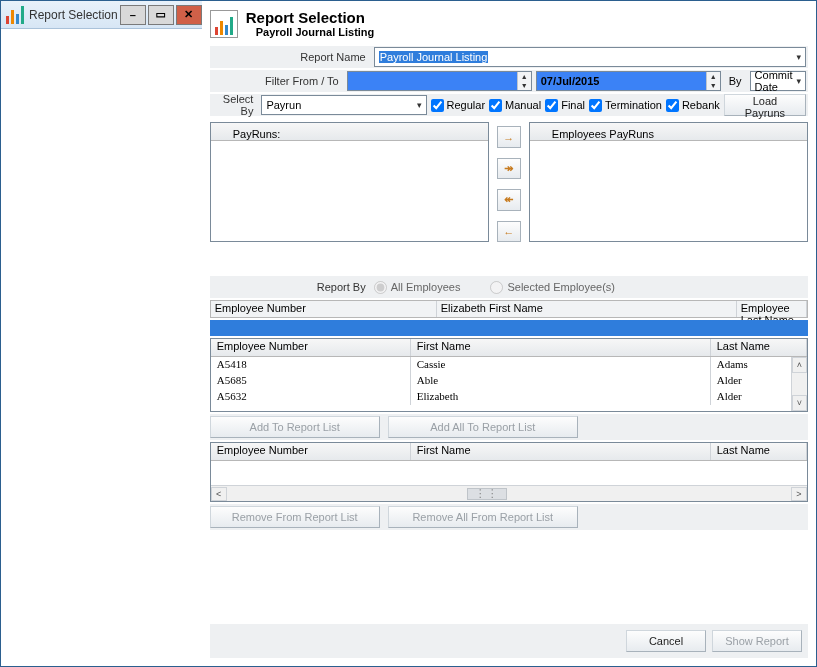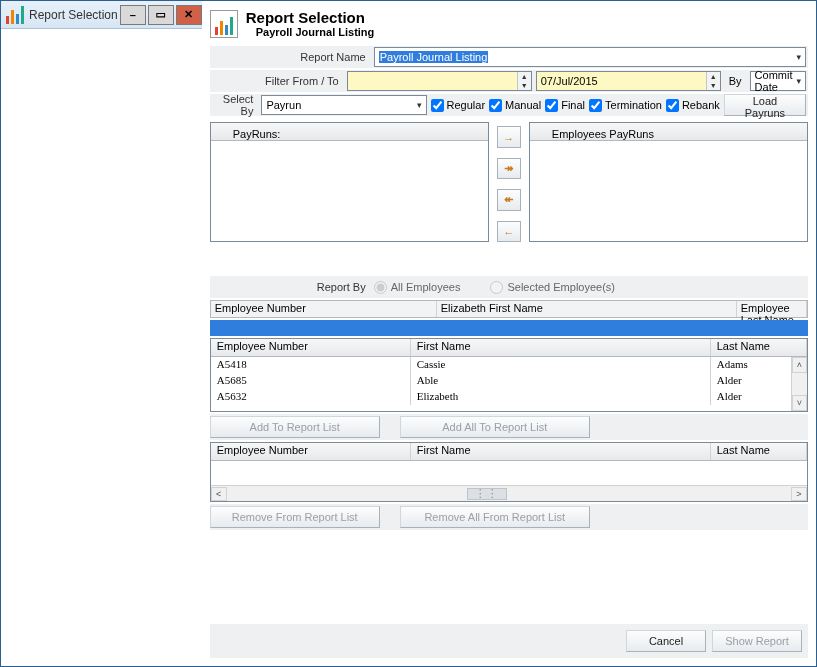--- a/index.html
+++ b/index.html
@@ -215,42 +215,43 @@
   .scroll-h {
     height:16px;
     background:#f0f0f0;
     border-top:1px solid #cfd3d8;
     display:flex; align-items:center;
   }
   .scroll-h .sa { width:16px; height:14px; border:1px solid #cfd3d8; display:flex; align-items:center;justify-content:center; font-size:9px;color:#555;}
   .scroll-h .thumb { width:40px; height:12px; background:#dcdfe3; border:1px solid #bfc4c9; margin-left:240px; display:flex; align-items:center; justify-content:center; color:#888; letter-spacing:1px;}
   .btn-row {
     display:flex;
-    gap:20px;
+    gap:8px;
     padding:2px 0;
     background:#eef0f2;
   }
   .footer-bar {
     margin-top:auto;
     display:flex; justify-content:flex-end;
     gap:6px;
     padding:6px 6px 6px 6px;
     background:#eef0f2;
   }
   .status-strip{
     height:16px;
     background:#eef0f2;
     border-top:1px solid #cfd3d8;
   }
   .date-ctrl {
     width:185px;
     display:flex;
     border:1px solid #7a8a99;
-    background:#fef9c3;
+    background:#3b82f6;
     height:20px;
+    font-weight:bold;
   }
   .date-ctrl .dval { flex:1; padding:0 4px; display:flex; align-items:center;}
   .date-ctrl .spin { width:14px; border-left:1px solid #c0c6cc; display:flex; flex-direction:column;}
   .date-ctrl .spin div{flex:1; display:flex;align-items:center;justify-content:center;font-size:7px;color:#333;background:#f2f3f5;}
   .col-en{width:200px;}
   .col-fn{width:300px;}
   .col-ln{flex:1;}
 </style>
 </head>
 <body>

